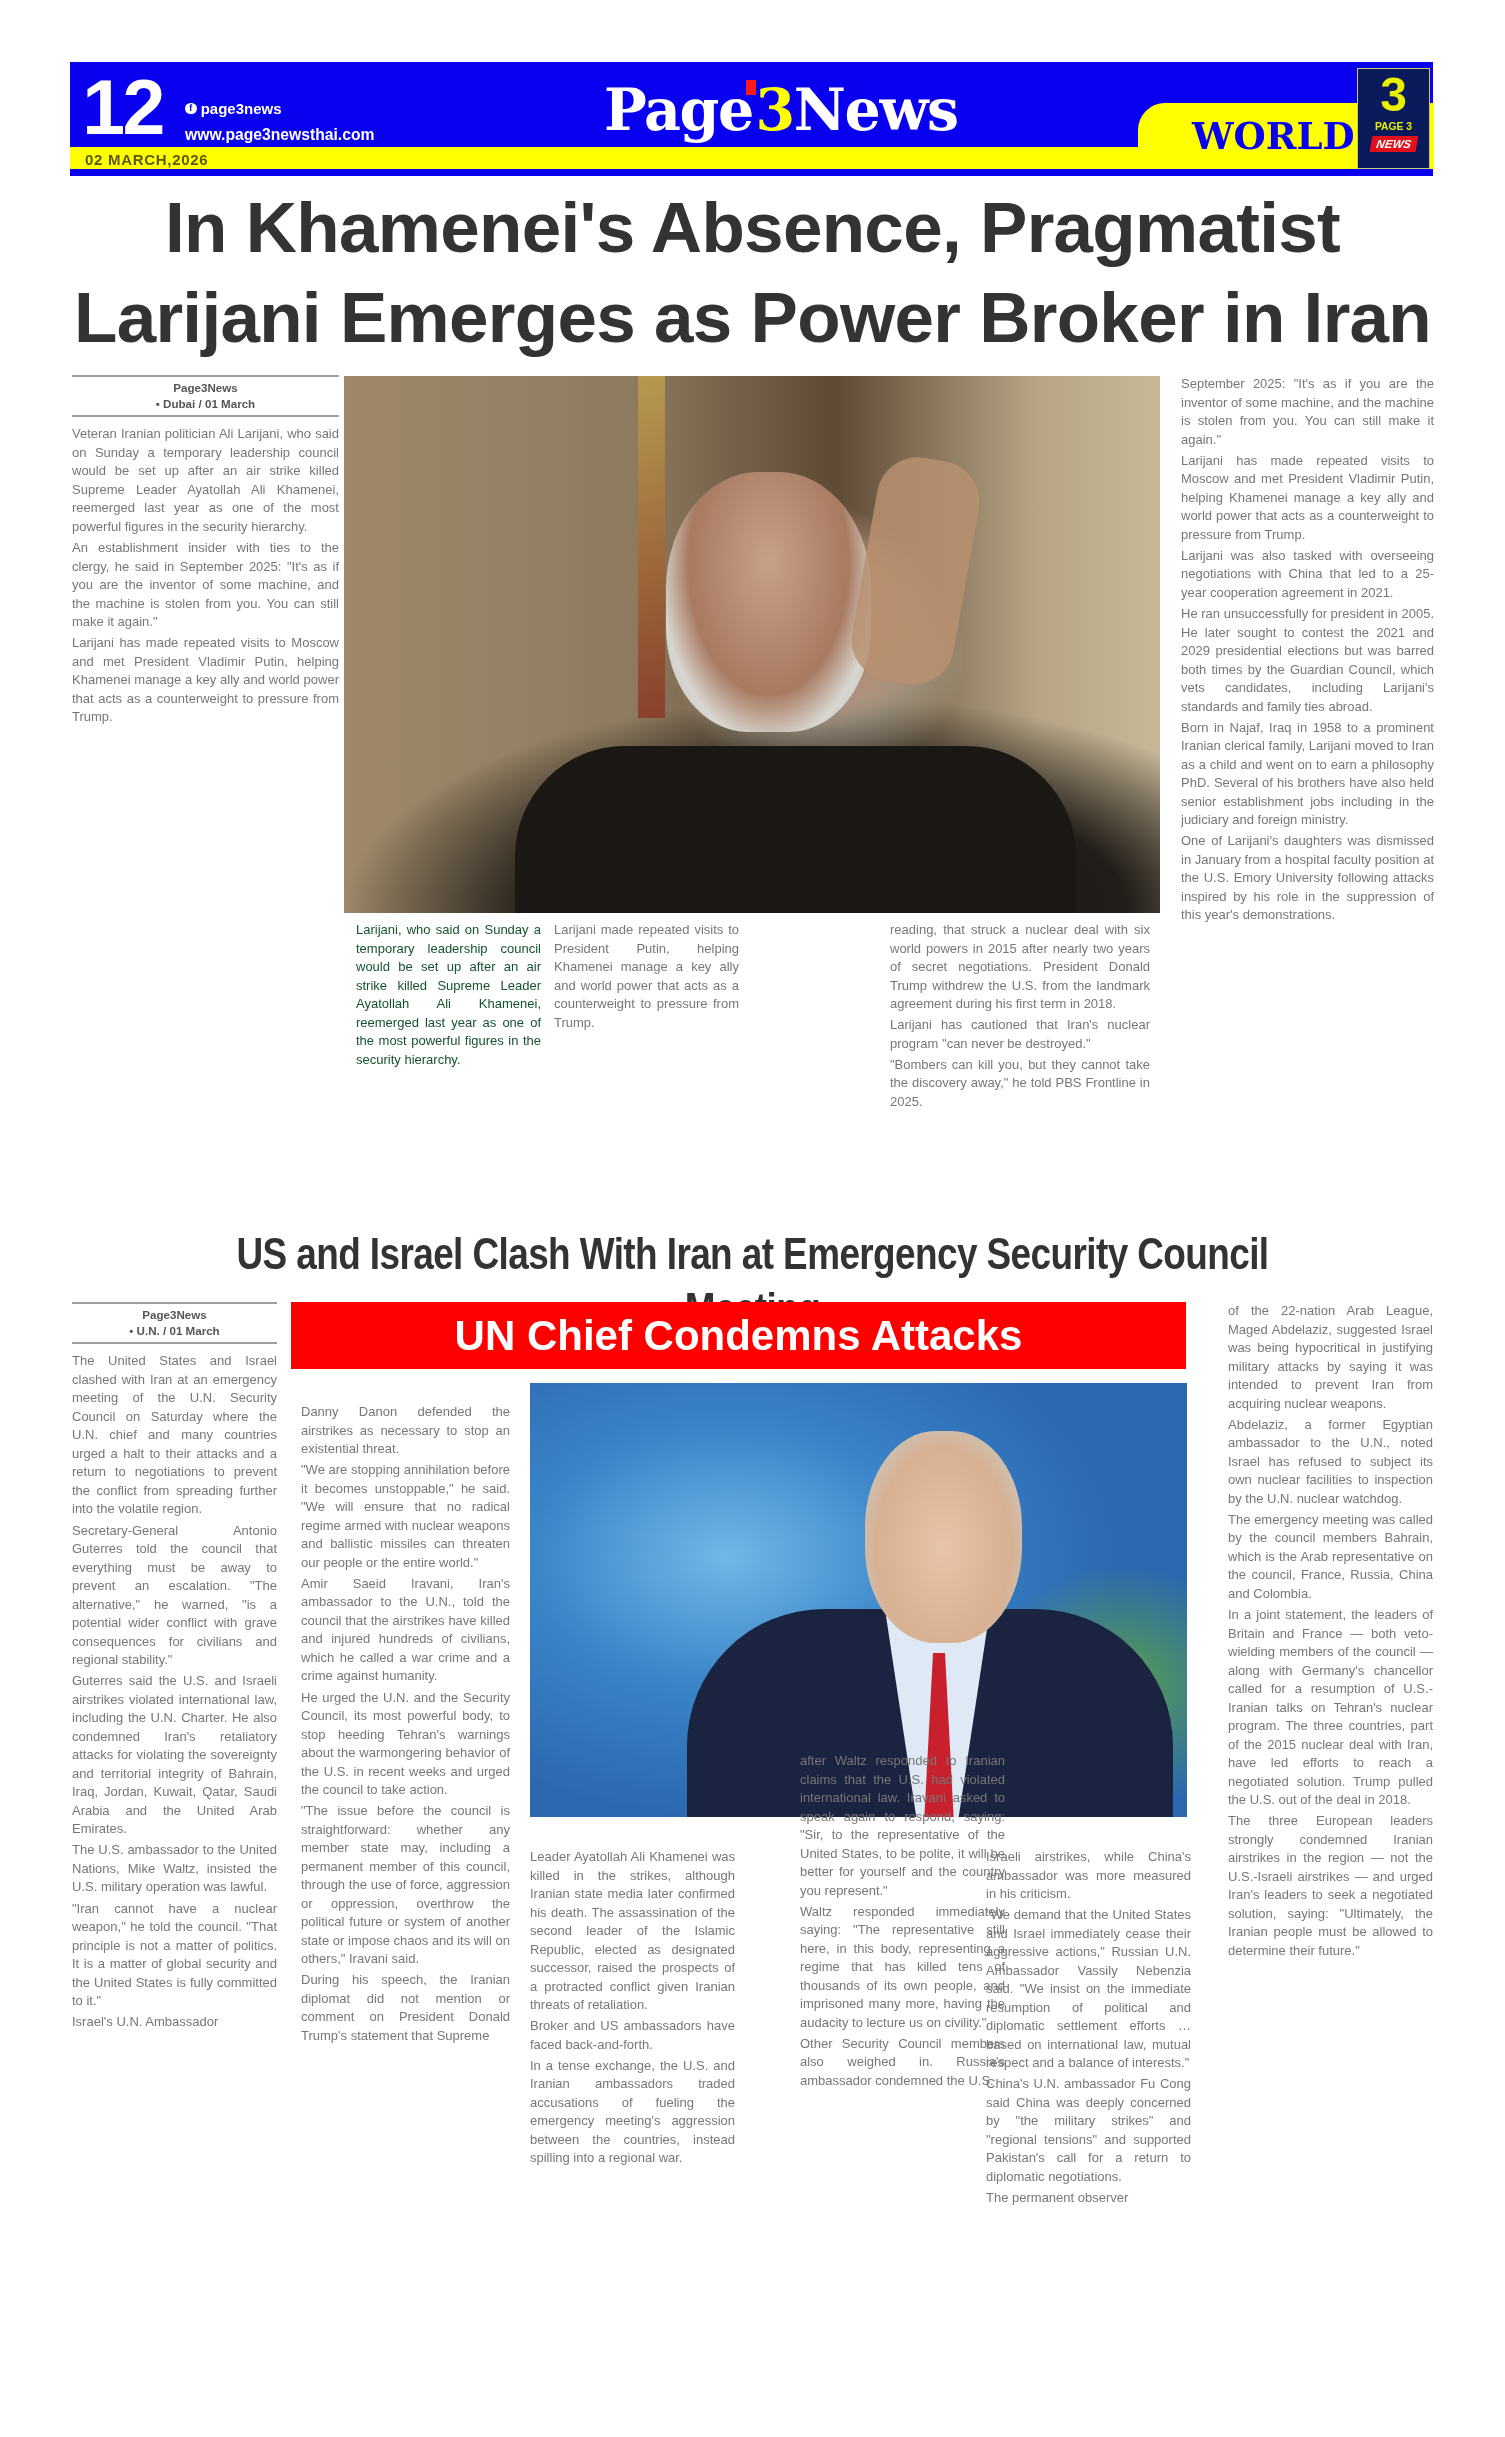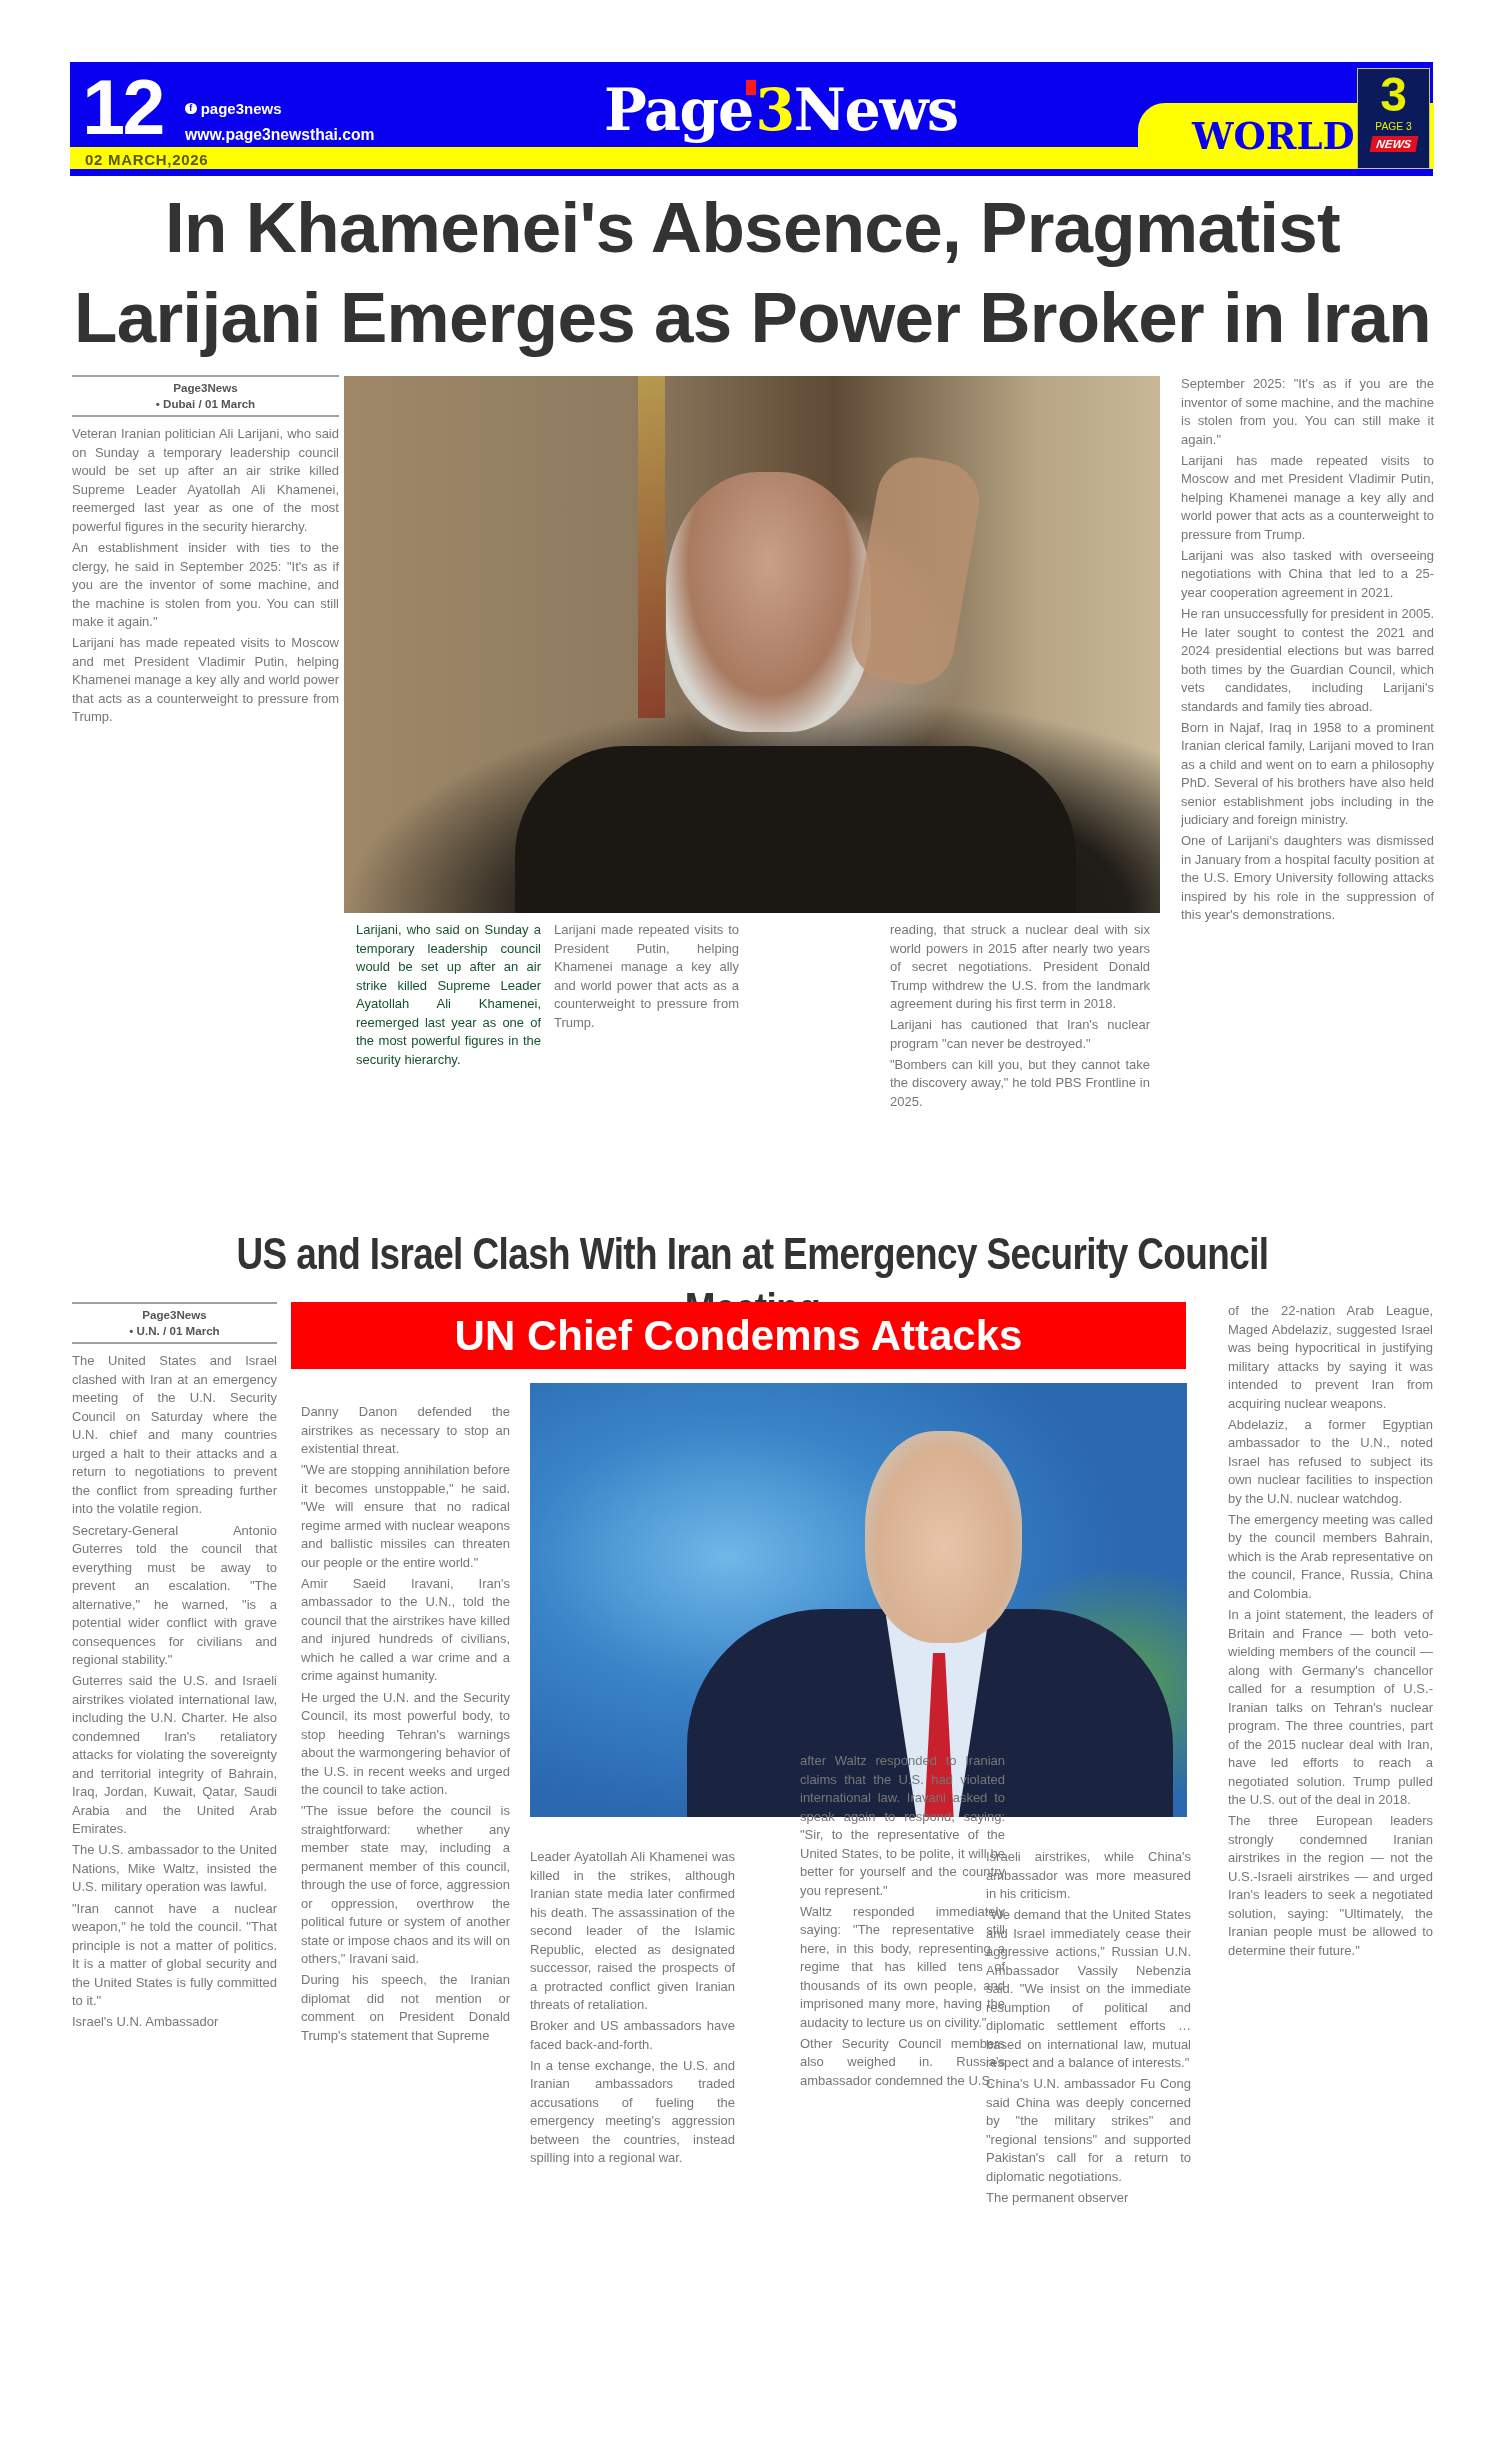--- a/index.html
+++ b/index.html
@@ -12,21 +12,21 @@
   .social{position:absolute;left:115px;top:38px;color:#fff;font-size:15px;font-weight:bold;display:flex;align-items:center;gap:4.1px;}
   .fb-icon{display:inline-block;width:11.6px;height:11.6px;border-radius:50%;background:#fff;color:#0a00f0;font-size:9px;line-height:11.6px;text-align:center;font-weight:bold;}
   .website{position:absolute;left:115px;top:64px;color:#fff;font-size:15.7px;font-weight:bold;}
   .date{position:absolute;left:15px;top:89px;color:#5a5a00;font-size:15px;font-weight:bold;letter-spacing:0.7px;text-align:center;}
   .brand{position:absolute;left:534px;top:13.7px;color:#fff;font-family:"DejaVu Serif",serif;font-size:57px;font-weight:bold;line-height:68px;letter-spacing:-1.4px;}
   .brand .three{color:#ffff00;}
   .brand .tick{display:inline-block;width:9.6px;height:15px;background:#ff1a1a;margin-left:-6.8px;vertical-align:top;margin-top:4.1px;}
   .section{position:absolute;left:1122px;top:47px;color:#0a00f0;font-family:"DejaVu Serif",serif;font-weight:bold;font-size:37px;line-height:55px;}
   .logo-box{position:absolute;left:1287px;top:5.5px;width:71px;height:99px;background:#0b1a5a;border:1.4px solid #c8c870;text-align:center;}
   .logo-box .l3{color:#e8f000;font-weight:bold;font-size:48px;line-height:52px;}
-  .logo-box .lp{color:#e8f000;font-weight:normal;font-size:10.3px;line-height:11px;}
+  .logo-box .lp{color:#e8f000;font-weight:bold;font-size:10.3px;line-height:11px;}
   .logo-box .ln{display:inline-block;margin-top:4.1px;background:#e0101c;color:#fff;font-weight:bold;font-style:italic;font-size:11.6px;padding:1.4px 5.5px;transform:skew(-10deg);}
   
   .headline1{position:absolute;left:68px;top:183px;width:1369px;text-align:center;font-weight:bold;font-size:71px;line-height:90px;color:#333;letter-spacing:-0.7px;}
   .headline2{position:absolute;left:68px;top:1226px;width:1369px;text-align:center;font-weight:bold;font-size:45px;line-height:55px;color:#333;transform:scaleX(0.82);transform-origin:center;letter-spacing:-0.7px;}
   
   .photo1{position:absolute;left:344px;top:376px;width:816px;height:537px;overflow:hidden;
     background:radial-gradient(ellipse 22% 30% at 58% 45%, #c9a992 0%, #b08870 40%, rgba(0,0,0,0) 70%),
     radial-gradient(ellipse 30% 40% at 58% 52%, #d8d4c8 0%, rgba(0,0,0,0) 60%),
     radial-gradient(ellipse 60% 40% at 60% 100%, #1a1712 0%, #211d18 60%, rgba(0,0,0,0) 100%),
     linear-gradient(90deg,#9e8868 0%,#8e7b60 35%,#5e4a35 60%,#b7a585 85%,#c8b898 100%);}
@@ -102,21 +102,21 @@
 </div>
 <div class="col" style="left:890px;top:921px;width:260px;height:301px;">
   <p>reading, that struck a nuclear deal with six world powers in 2015 after nearly two years of secret negotiations. President Donald Trump withdrew the U.S. from the landmark agreement during his first term in 2018.</p>
   <p>Larijani has cautioned that Iran's nuclear program "can never be destroyed."</p>
   <p>"Bombers can kill you, but they cannot take the discovery away," he told PBS Frontline in 2025.</p>
 </div>
 <div class="col" style="left:1181px;top:375px;width:253px;height:849px;">
   <p>September 2025: "It's as if you are the inventor of some machine, and the machine is stolen from you. You can still make it again."</p>
   <p>Larijani has made repeated visits to Moscow and met President Vladimir Putin, helping Khamenei manage a key ally and world power that acts as a counterweight to pressure from Trump.</p>
   <p>Larijani was also tasked with overseeing negotiations with China that led to a 25-year cooperation agreement in 2021.</p>
-  <p>He ran unsuccessfully for president in 2005. He later sought to contest the 2021 and 2024 presidential elections but was barred both times by the Guardian Council, which vets candidates, including Larijani's standards and family ties abroad.</p>
+  <p>He ran unsuccessfully for president in 2005. He later sought to contest the 2021 and 2029 presidential elections but was barred both times by the Guardian Council, which vets candidates, including Larijani's standards and family ties abroad.</p>
   <p>Born in Najaf, Iraq in 1958 to a prominent Iranian clerical family, Larijani moved to Iran as a child and went on to earn a philosophy PhD. Several of his brothers have also held senior establishment jobs including in the judiciary and foreign ministry.</p>
   <p>One of Larijani's daughters was dismissed in January from a hospital faculty position at the U.S. Emory University following attacks inspired by his role in the suppression of this year's demonstrations.</p>
 </div>
 
 <div class="headline2">US and Israel Clash With Iran at Emergency Security Council Meeting</div>
 
 <div class="un-banner">UN Chief Condemns Attacks</div>
 
 <div class="col" style="left:72px;top:1302px;width:205px;height:986px;">
   <div class="byline">

